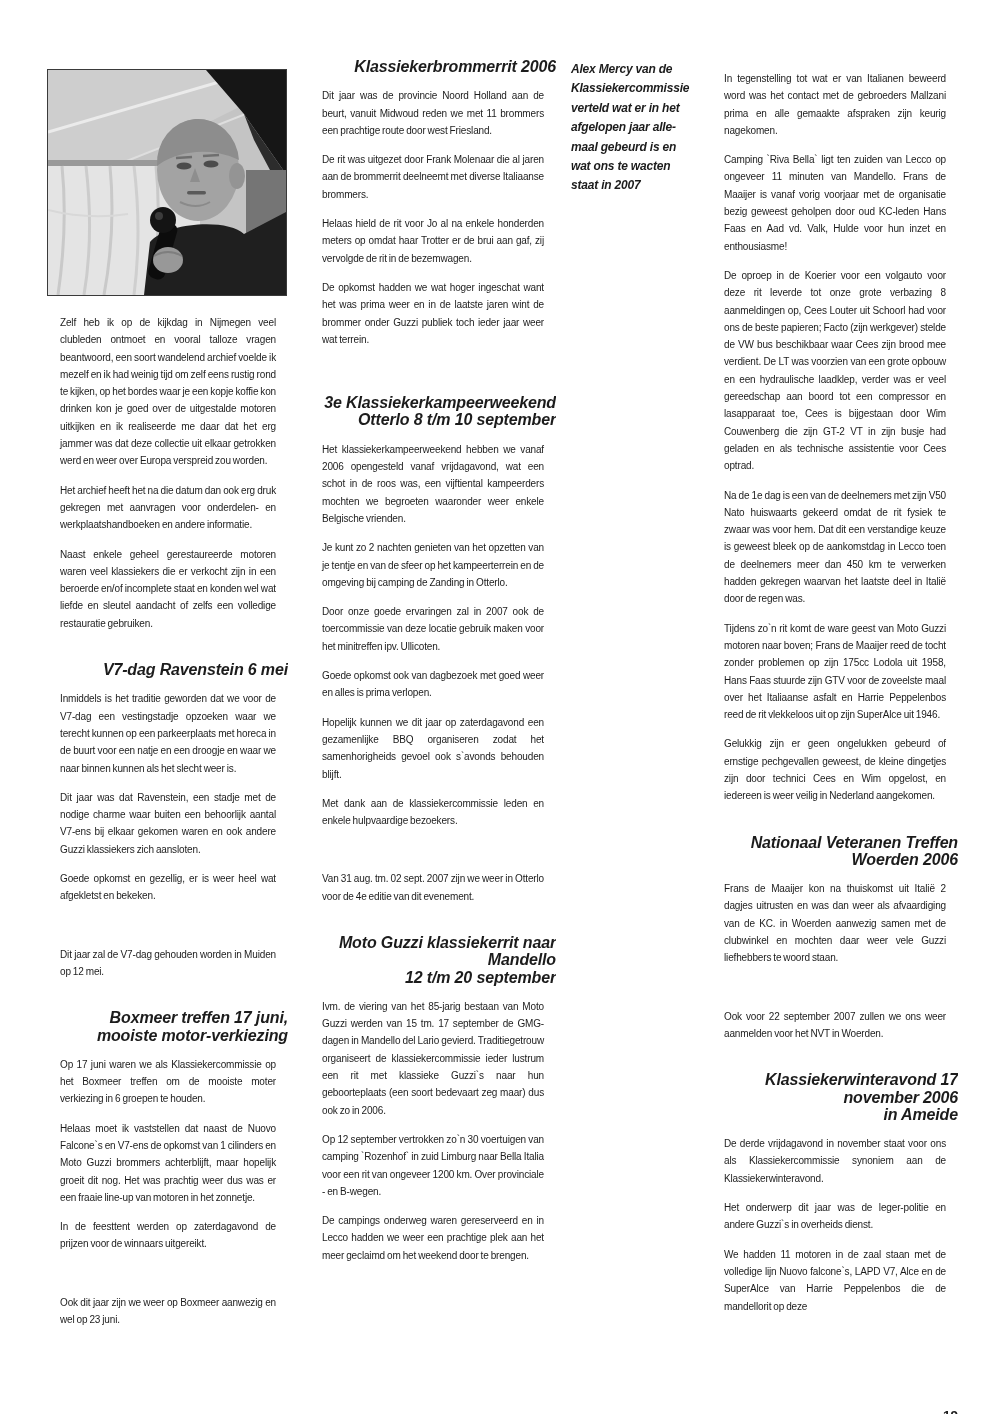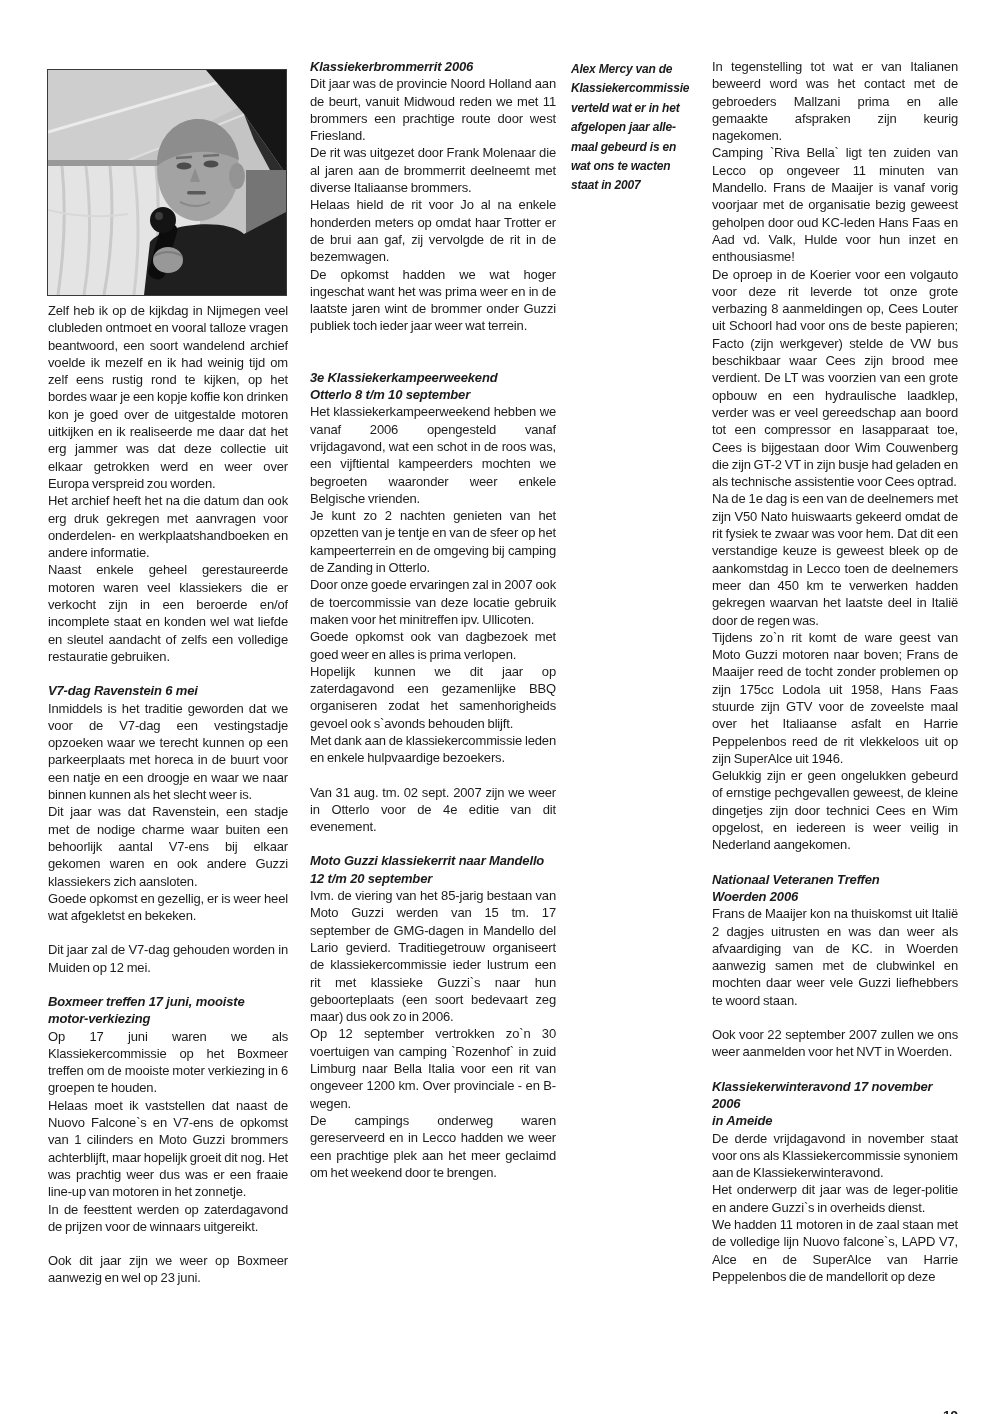--- a/index.html
+++ b/index.html
@@ -25,36 +25,37 @@
   }
   .photo svg { display: block; width: 238px; height: 225px; }
   .column {
     position: absolute;
     overflow: hidden;
   }
   .col1 { left: 48px;  top: 302px; width: 240px; height: 1060px; }
   .col2 { left: 310px; top: 58px;  width: 246px; height: 1292px; }
   .col4 { left: 712px; top: 58px;  width: 246px; height: 1290px; }
   .para {
-    margin: 0;
-    font-size: 13px;
+    margin: 12px;
+    font-size: 10px;
     line-height: 17.3px;
     text-align: justify;
     letter-spacing: -0.15px;
     word-spacing: -0.6px;
     hyphens: auto;
   }
   .heading {
     margin: 0;
-    font-size: 13px;
+    font-size: 16px;
     line-height: 17.3px;
     font-weight: bold;
     font-style: italic;
     letter-spacing: -0.15px;
     white-space: pre-line;
+    text-align: right;
   }
   .gap { height: 17px; }
   .intro {
     position: absolute;
     left: 571px;
     top: 60px;
     width: 142px;
     font-size: 12px;
     line-height: 19.4px;
     font-weight: bold;

